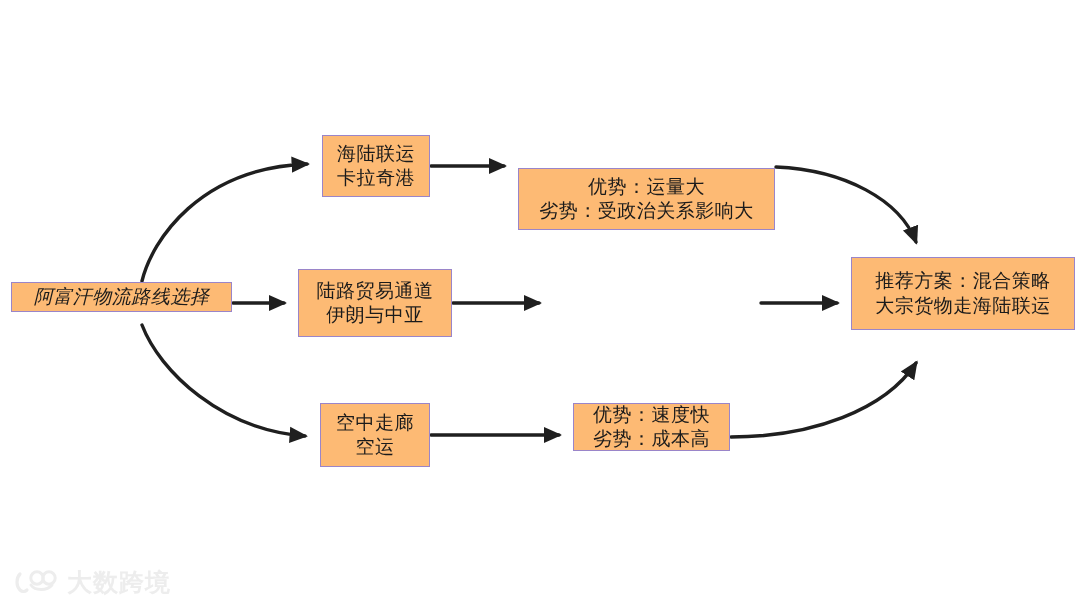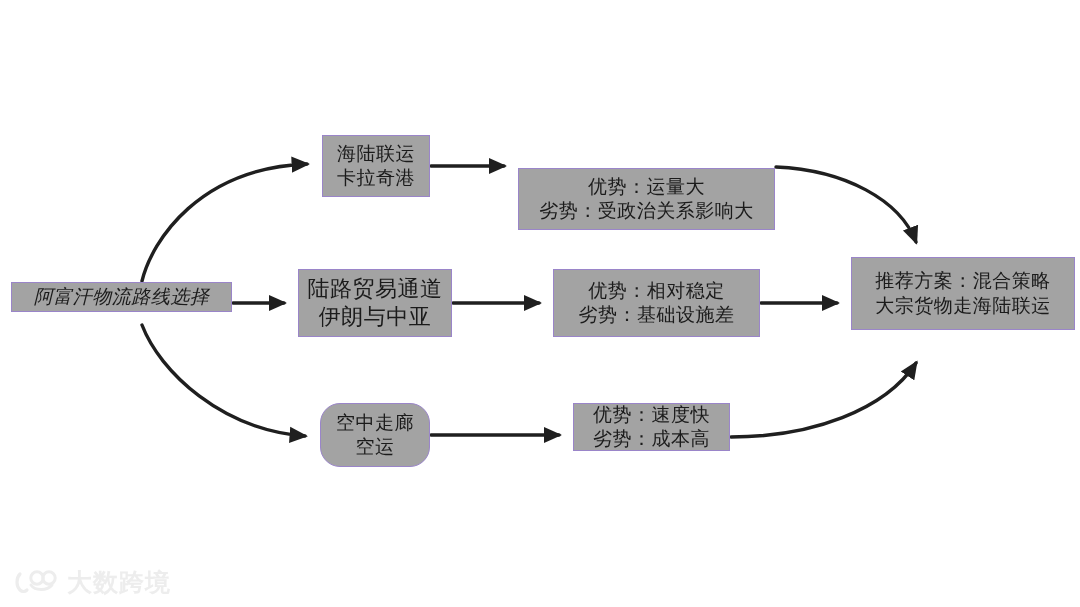--- a/index.html
+++ b/index.html
@@ -27,21 +27,21 @@
     left: 0;
     top: 0;
     width: 1080px;
     height: 607px;
     z-index: 1;
   }
   .node {
     position: absolute;
     z-index: 2;
     box-sizing: border-box;
-    background: #a3a3a3;
+    background: #fdba74;
     border: 1.6px solid #9A85C9;
     color: #1B1B1B;
     display: flex;
     flex-direction: column;
     align-items: center;
     justify-content: center;
     text-align: center;
     line-height: 1.28;
     letter-spacing: 0.5px;
     white-space: nowrap;
@@ -60,30 +60,29 @@
     left: 322px; top: 135px; width: 108px; height: 62px;
     font-size: 19px;
   }
   #node-sea-detail {
     left: 518px; top: 135px; width: 257px; height: 62px;
     font-size: 19px;
     margin-top: 33px;
   }
   #node-land {
     left: 298px; top: 269px; width: 154px; height: 68px;
-    font-size: 22px;
+    font-size: 19px;
   }
   #node-land-detail {
     left: 553px; top: 269px; width: 207px; height: 68px;
     font-size: 19px;
   }
   #node-air {
     left: 320px; top: 403px; width: 110px; height: 64px;
     font-size: 19px;
-    border-radius: 20px;
   }
   #node-air-detail {
     left: 573px; top: 403px; width: 157px; height: 48px;
     font-size: 19px;
   }
   #node-recommend {
     left: 851px; top: 257px; width: 224px; height: 73px;
     font-size: 19px;
   }
 
@@ -153,24 +152,20 @@
   <div class="node" id="node-sea-detail">
     <span class="line">优势：运量大</span>
     <span class="line">劣势：受政治关系影响大</span>
   </div>
 
   <div class="node" id="node-land">
     <span class="line">陆路贸易通道</span>
     <span class="line">伊朗与中亚</span>
   </div>
 
-  <div class="node" id="node-land-detail">
-    <span class="line">优势：相对稳定</span>
-    <span class="line">劣势：基础设施差</span>
-  </div>
 
   <div class="node" id="node-air">
     <span class="line">空中走廊</span>
     <span class="line">空运</span>
   </div>
 
   <div class="node" id="node-air-detail">
     <span class="line">优势：速度快</span>
     <span class="line">劣势：成本高</span>
   </div>

